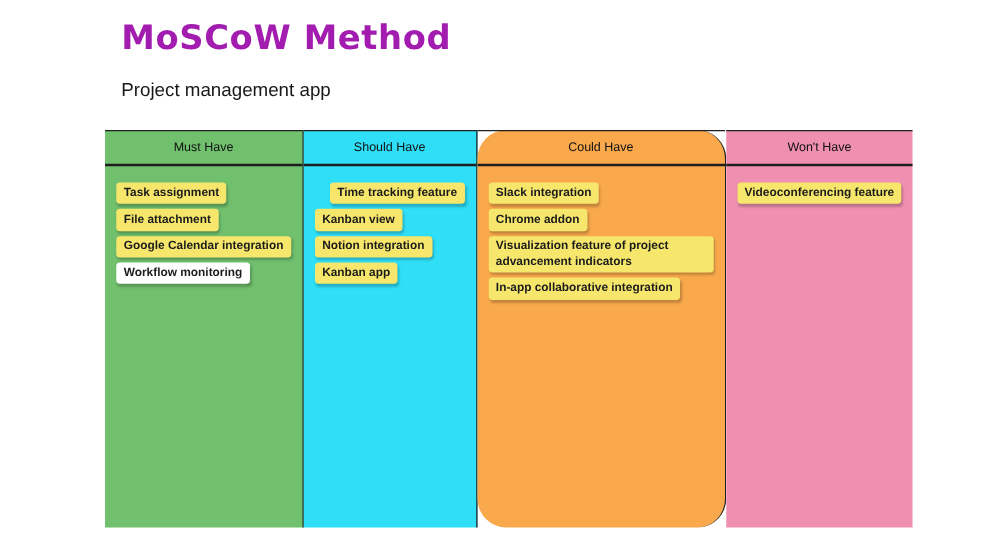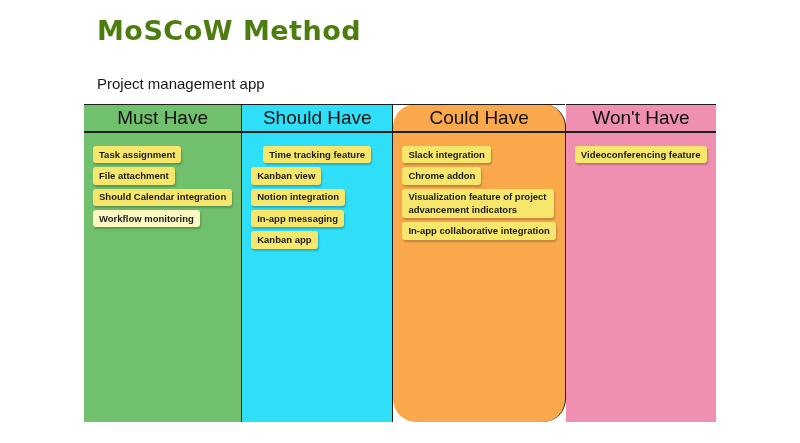--- a/index.html
+++ b/index.html
@@ -15,21 +15,21 @@
     left: 97px;
     top: 15px;
   }
   .page-title {
     font-size: 27px;
     font-weight: bold;
     letter-spacing: 0.5px;
     font-family: "DejaVu Sans", sans-serif;
   }
   .page-subtitle {
-    margin-top: 29px;
+    margin-top: 18px;
     font-size: 15px;
     color: #181818;
   }
   #board {
     position: absolute;
     left: 84px;
     top: 104px;
     width: 632px;
     height: 318px;
     display: flex;
@@ -42,21 +42,21 @@
   }
   .column:last-child { border-right: none; }
   .col-header {
     height: 29px;
     flex: 0 0 29px;
     border-top: 1.5px solid #1e1e1e;
     border-bottom: 2px solid #1e1e1e;
     display: flex;
     align-items: center;
     justify-content: center;
-    font-size: 19px;
+    font-size: 10px;
     color: #101010;
   }
   .col-body {
     flex: 1;
     padding: 13px 9px;
     display: flex;
     flex-direction: column;
     align-items: flex-start;
     gap: 4px;
     overflow: hidden;
@@ -66,48 +66,47 @@
     border-radius: 3px;
     font-size: 9.5px;
     font-weight: 600;
     color: #1b1b1b;
     line-height: 1.3;
     white-space: nowrap;
     box-shadow: 1px 2px 2px rgba(0,0,0,0.22);
   }
   .note.wide {
     white-space: normal;
-    width: 152px;
+    width: 180px;
   }
 </style>
 </head>
 <body>
 
 <div class="page-header">
-  <h1 class="page-title" style="color: #4d7c0f;">MoSCoW Method</h1>
+  <h1 class="page-title" style="color: #a21caf;">MoSCoW Method</h1>
   <div class="page-subtitle">Project management app</div>
 </div>
 
 <div id="board">
     <div class="column" style="background: rgb(113, 192, 109);">
       <div class="col-header">Must Have</div>
       <div class="col-body">
         <div class="note" style="background: rgb(246, 231, 108);">Task assignment</div>
         <div class="note" style="background: rgb(246, 231, 108);">File attachment</div>
-        <div class="note" style="background: rgb(246, 231, 108);">Should Calendar integration</div>
-        <div class="note" style="background: #fef9c3;">Workflow monitoring</div>
+        <div class="note" style="background: rgb(246, 231, 108);">Google Calendar integration</div>
+        <div class="note" style="background: #ffffff;">Workflow monitoring</div>
       </div>
     </div>
     <div class="column" style="background: rgb(47, 223, 247);">
       <div class="col-header">Should Have</div>
       <div class="col-body">
         <div class="note" style="background: rgb(246, 231, 108); margin-left: 12px;">Time tracking feature</div>
         <div class="note" style="background: rgb(246, 231, 108);">Kanban view</div>
         <div class="note" style="background: rgb(246, 231, 108);">Notion integration</div>
-        <div class="note" style="background: rgb(246, 231, 108);">In-app messaging</div>
         <div class="note" style="background: rgb(246, 231, 108);">Kanban app</div>
       </div>
     </div>
     <div class="column" style="background: rgb(249, 169, 76); border-radius: 23px;">
       <div class="col-header">Could Have</div>
       <div class="col-body">
         <div class="note" style="background: rgb(246, 231, 108);">Slack integration</div>
         <div class="note" style="background: rgb(246, 231, 108);">Chrome addon</div>
         <div class="note wide" style="background: rgb(246, 231, 108);">Visualization feature of project advancement indicators</div>
         <div class="note" style="background: rgb(246, 231, 108);">In-app collaborative integration</div>

